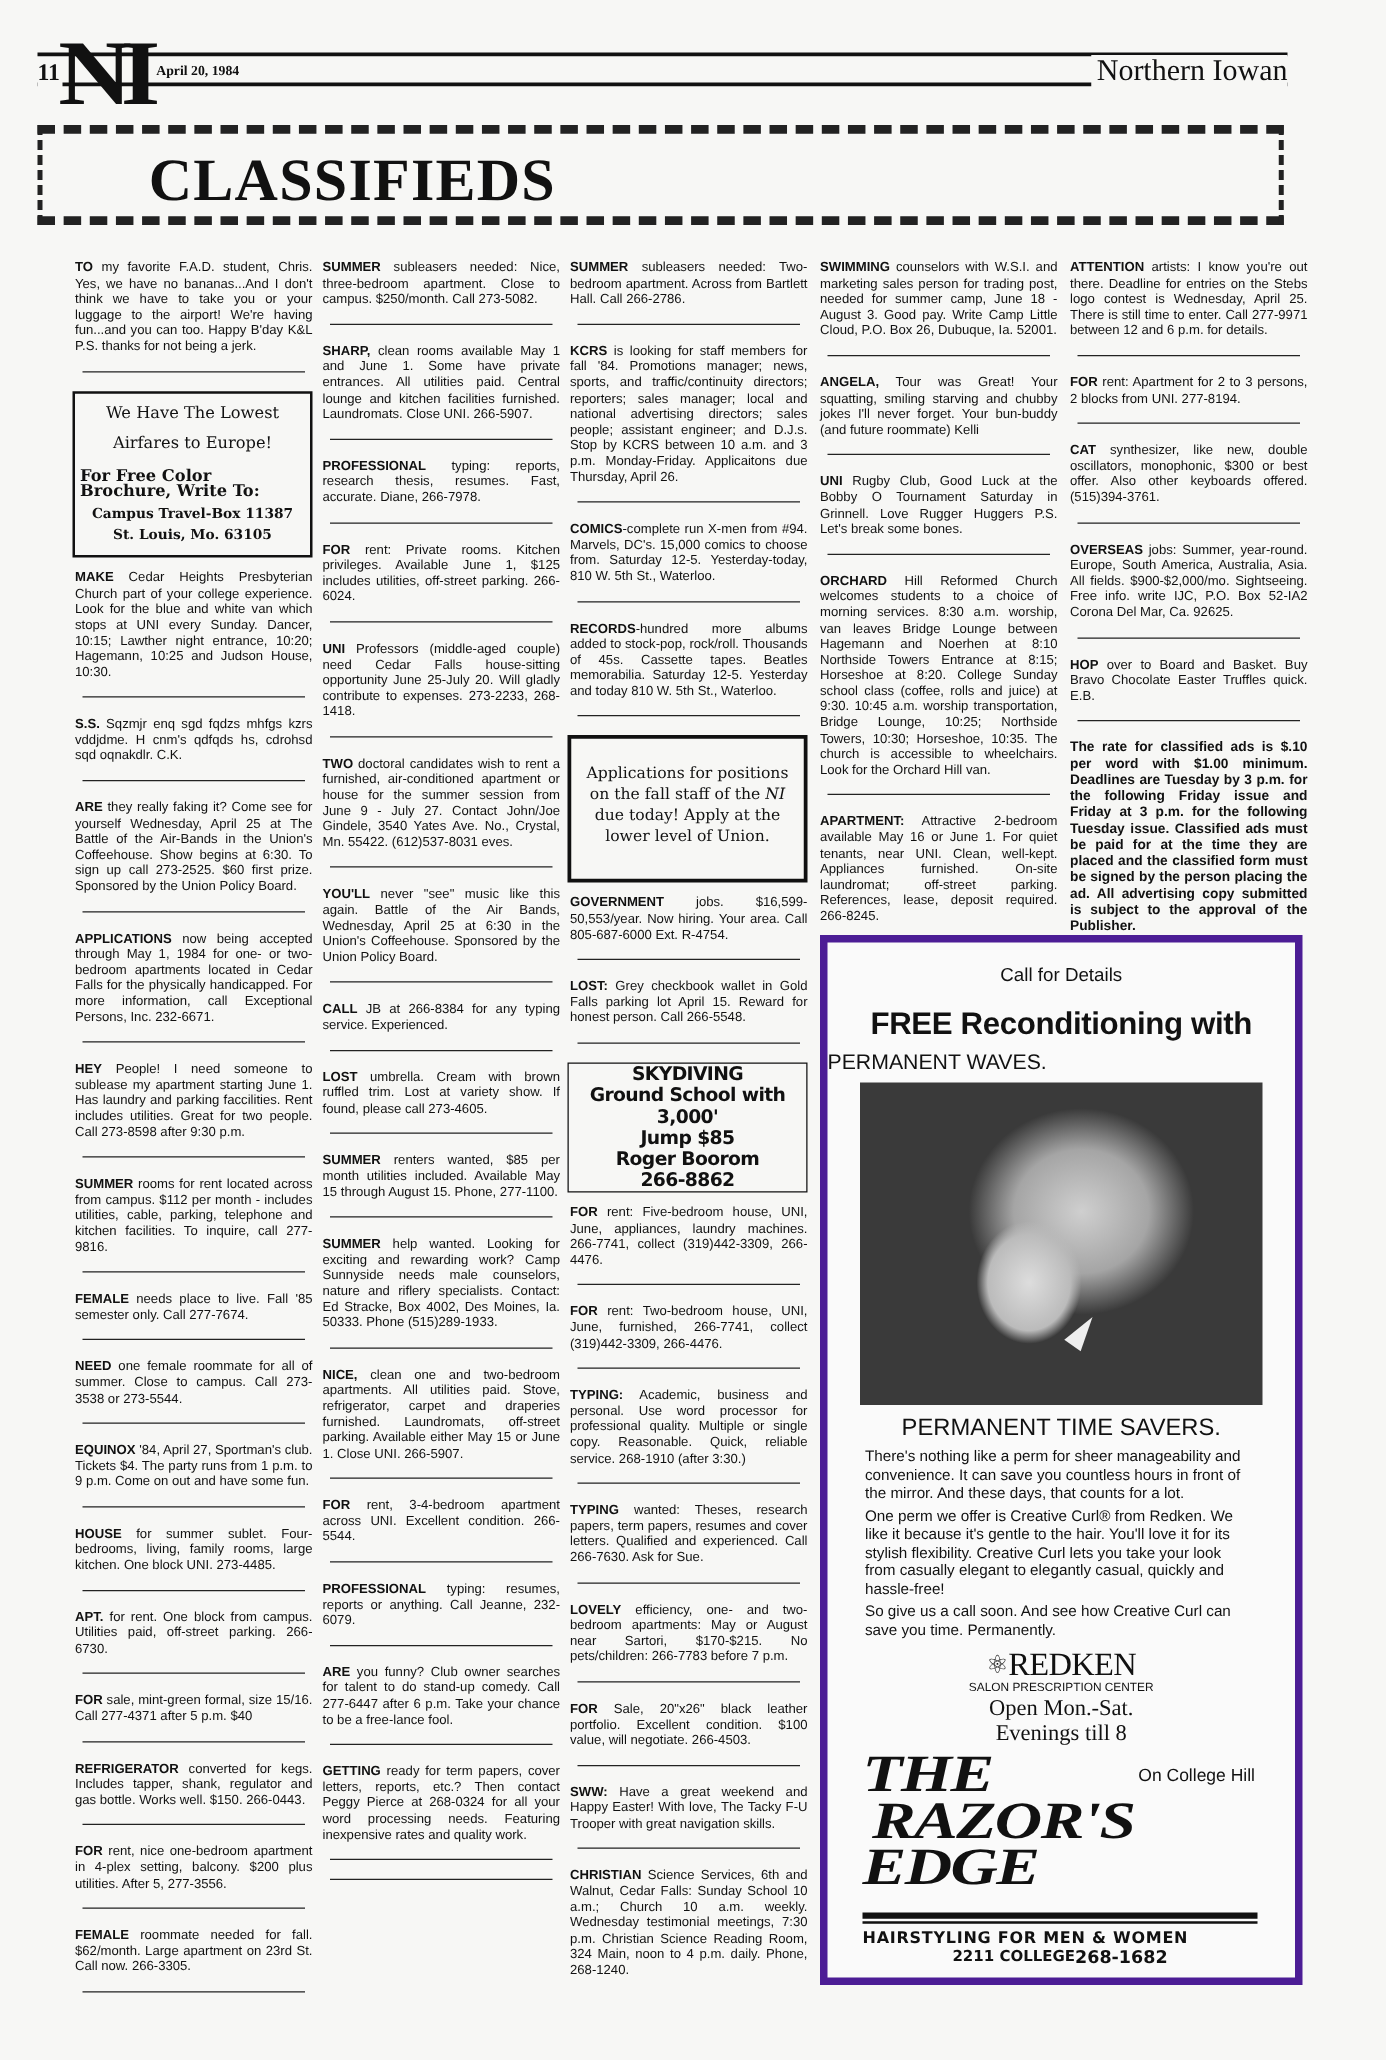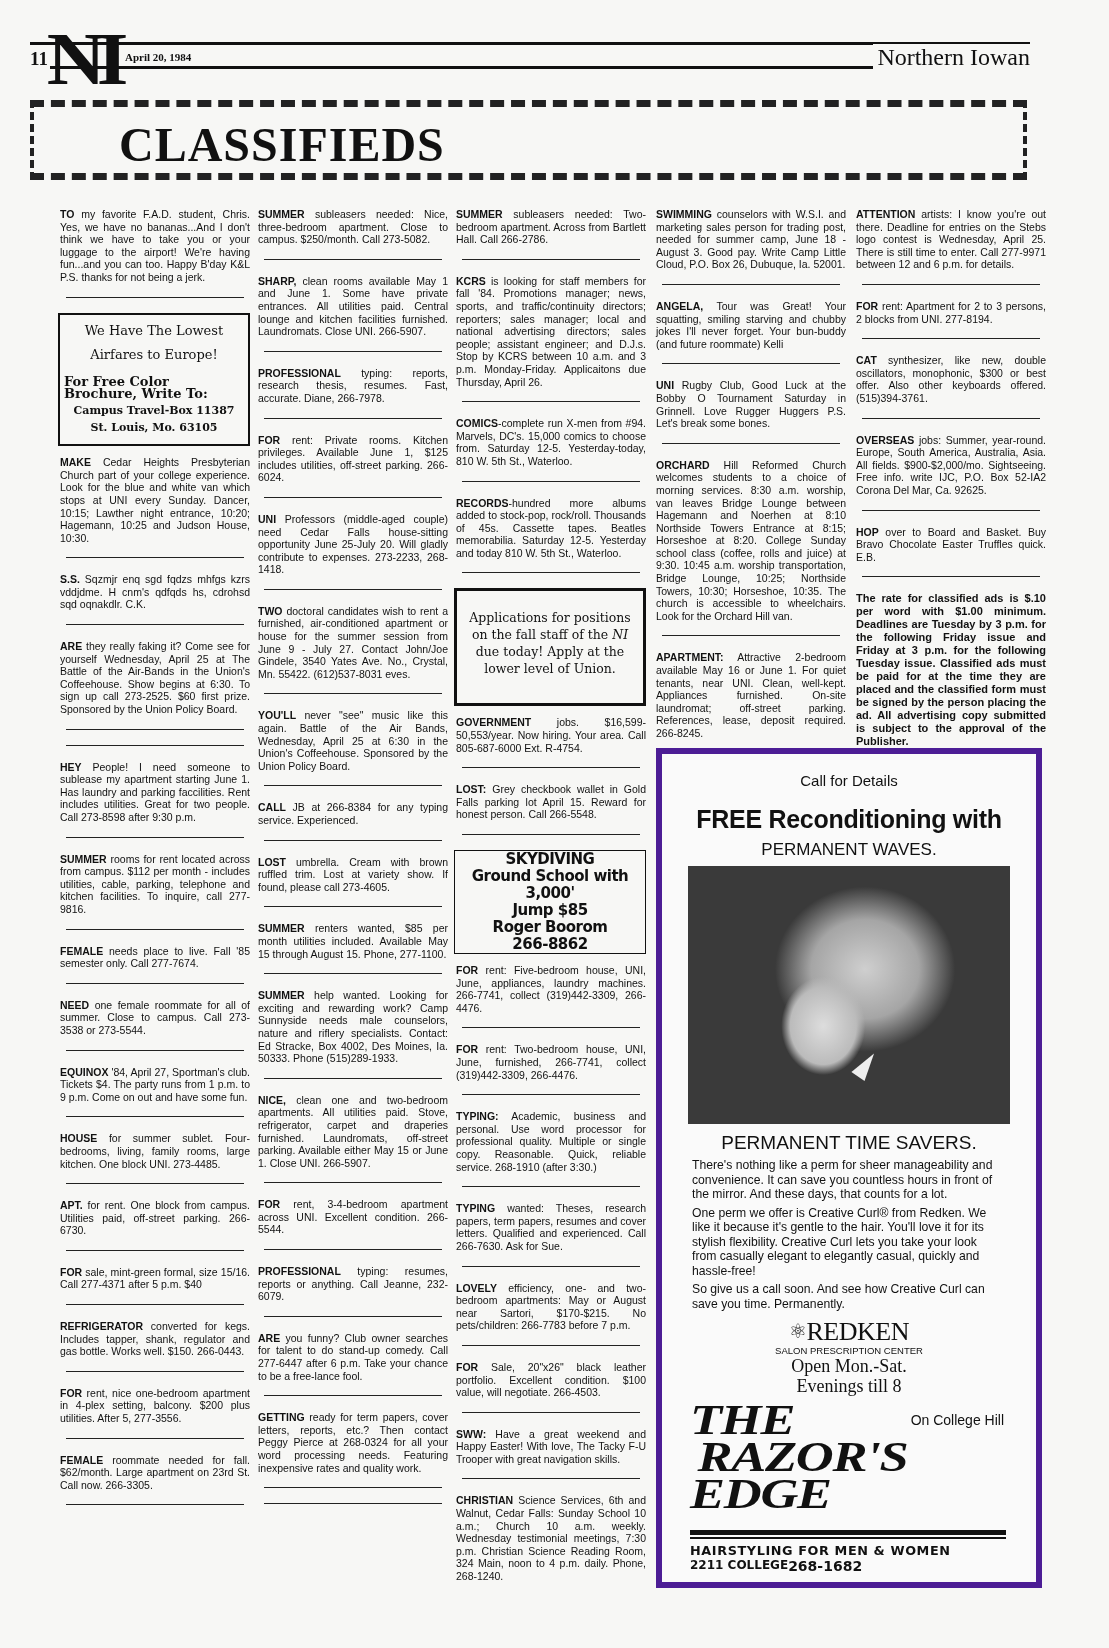--- a/index.html
+++ b/index.html
@@ -31,39 +31,39 @@
   .travel-box .l1 { font-size: 13px; font-weight: normal; margin-bottom: 12px; }
   .travel-box .l3 { font-size: 13px; font-weight: bold; text-align: left; margin-top: 14px; }
   .travel-box .l5 { font-size: 11px; font-weight: bold; margin-top: 4px; }
   .apps-box { border: 3px solid #111; padding: 18px 6px 26px 6px; font-family: "DejaVu Serif", serif; font-size: 12.5px; line-height: 17px; }
   .sky-box { border: 1.5px solid #111; padding: 0; font-family: "DejaVu Sans", sans-serif; font-weight: bold; font-size: 13px; line-height: 17px; transform-origin: center; }
   .sky-box .big { font-size: 15px; letter-spacing: -0.5px; }
 
   .salon-ad { position: absolute; left: 656px; top: 748px; width: 386px; height: 840px; border: 6px solid #4c1d95; box-sizing: border-box; background: #fafafa; }
   .salon-call { text-align: center; font-size: 15px; margin-top: 18px; }
   .salon-head { text-align: center; font-weight: bold; font-size: 25px; margin-top: 16px; letter-spacing: -0.3px; }
-  .salon-sub { text-align: center; font-size: 17px; margin-top: 6px; }
+  .salon-sub { text-align: left; font-size: 17px; margin-top: 6px; }
   .salon-photo { margin: 6px auto 0 auto; width: 322px; height: 258px; background: radial-gradient(ellipse 60px 70px at 42% 62%, #ddd 0%, #bbb 55%, transparent 70%), radial-gradient(ellipse 120px 110px at 55% 40%, #cfcfcf 0%, #a5a5a5 45%, transparent 75%), #3a3a3a; position: relative; }
   .salon-photo .earring { position: absolute; left: 170px; top: 185px; width: 0; height: 0; border-left: 8px solid transparent; border-right: 8px solid transparent; border-bottom: 28px solid #eee; transform: rotate(35deg); }
   .salon-tagline { text-align: center; font-size: 19px; margin-top: 8px; }
   .salon-body { padding: 0 20px 0 30px; font-size: 12.2px; line-height: 14.5px; margin-top: 4px; }
   .salon-body p { margin: 0 16px 4px 0; }
   .redken { text-align: center; margin-top: 6px; }
   .redken-logo { font-family: "Liberation Serif", serif; font-size: 26px; letter-spacing: -0.5px; }
   .redken-logo .atom { font-size: 20px; vertical-align: 2px; }
   .redken-sub { font-size: 9.5px; margin-top: -2px; }
   .open-hours { font-family: "Liberation Serif", serif; font-size: 18px; line-height: 20px; }
   .razor-row { position: relative; height: 120px; margin: 6px 28px 0 28px; }
   .razor-title { position: absolute; left: 0; top: 0; font-family: "Liberation Serif", serif; font-style: italic; font-weight: bold; font-size: 42px; line-height: 37px; letter-spacing: -1px; transform: scaleX(1.25); transform-origin: left; }
   .razor-title span { display: block; }
   .razor-title .r2 { padding-left: 6px; }
   .college-hill { position: absolute; right: 4px; top: 10px; font-size: 14px; }
   .razor-rule { margin: 8px 30px 0 28px; border-top: 5px solid #111; border-bottom: 2px solid #111; height: 2px; }
   .razor-tag { margin: 4px 30px 0 28px; font-family: "DejaVu Sans", sans-serif; font-weight: bold; font-size: 12.8px; letter-spacing: 0.6px; }
-  .razor-foot { margin: 0 30px 0 28px; display: flex; justify-content: flex-start; font-family: "DejaVu Sans", sans-serif; font-weight: bold; font-size: 12px; }
+  .razor-foot { margin: 0 30px 0 28px; display: flex; justify-content: center; font-family: "DejaVu Sans", sans-serif; font-weight: bold; font-size: 12px; }
   .razor-foot .phone { font-size: 14px; }
 </style>
 </head>
 <body>
 
 <div class="masthead">
   <div class="mast-line-top"></div>
   <div class="mast-line-bot"></div>
   <div class="ni-logo">NI</div>
   <div class="page-num">11</div>
@@ -84,20 +84,21 @@
     <div class="l3">For Free Color Brochure, Write To:</div>
     <div class="l5">Campus Travel-Box 11387</div>
     <div class="l5">St. Louis, Mo. 63105</div>
   </div>
   <p class="ad"><b>MAKE</b><span> Cedar Heights Presbyterian Church part of your college experience. Look for the blue and white van which stops at UNI every Sunday. Dancer, 10:15; Lawther night entrance, 10:20; Hagemann, 10:25 and Judson House, 10:30.</span></p>
   <div class="rule"></div>
   <p class="ad"><b>S.S.</b><span> Sqzmjr enq sgd fqdzs mhfgs kzrs vddjdme. H cnm's qdfqds hs, cdrohsd sqd oqnakdlr. C.K.</span></p>
   <div class="rule"></div>
   <p class="ad"><b>ARE</b><span> they really faking it? Come see for yourself Wednesday, April 25 at The Battle of the Air-Bands in the Union's Coffeehouse. Show begins at 6:30. To sign up call 273-2525. $60 first prize. Sponsored by the Union Policy Board.</span></p>
   <div class="rule"></div>
+  <p class="ad"><b>APPLICATIONS</b><span> now being accepted through May 1, 1984 for one- or two-bedroom apartments located in Cedar Falls for the physically handicapped. For more information, call Exceptional Persons, Inc. 232-6671.</span></p>
   <div class="rule"></div>
   <p class="ad"><b>HEY</b><span> People! I need someone to sublease my apartment starting June 1. Has laundry and parking faccilities. Rent includes utilities. Great for two people. Call 273-8598 after 9:30 p.m.</span></p>
   <div class="rule"></div>
   <p class="ad"><b>SUMMER</b><span> rooms for rent located across from campus. $112 per month - includes utilities, cable, parking, telephone and kitchen facilities. To inquire, call 277-9816.</span></p>
   <div class="rule"></div>
   <p class="ad"><b>FEMALE</b><span> needs place to live. Fall '85 semester only. Call 277-7674.</span></p>
   <div class="rule"></div>
   <p class="ad"><b>NEED</b><span> one female roommate for all of summer. Close to campus. Call 273-3538 or 273-5544.</span></p>
   <div class="rule"></div>
   <p class="ad"><b>EQUINOX</b><span> '84, April 27, Sportman's club. Tickets $4. The party runs from 1 p.m. to 9 p.m. Come on out and have some fun.</span></p>

